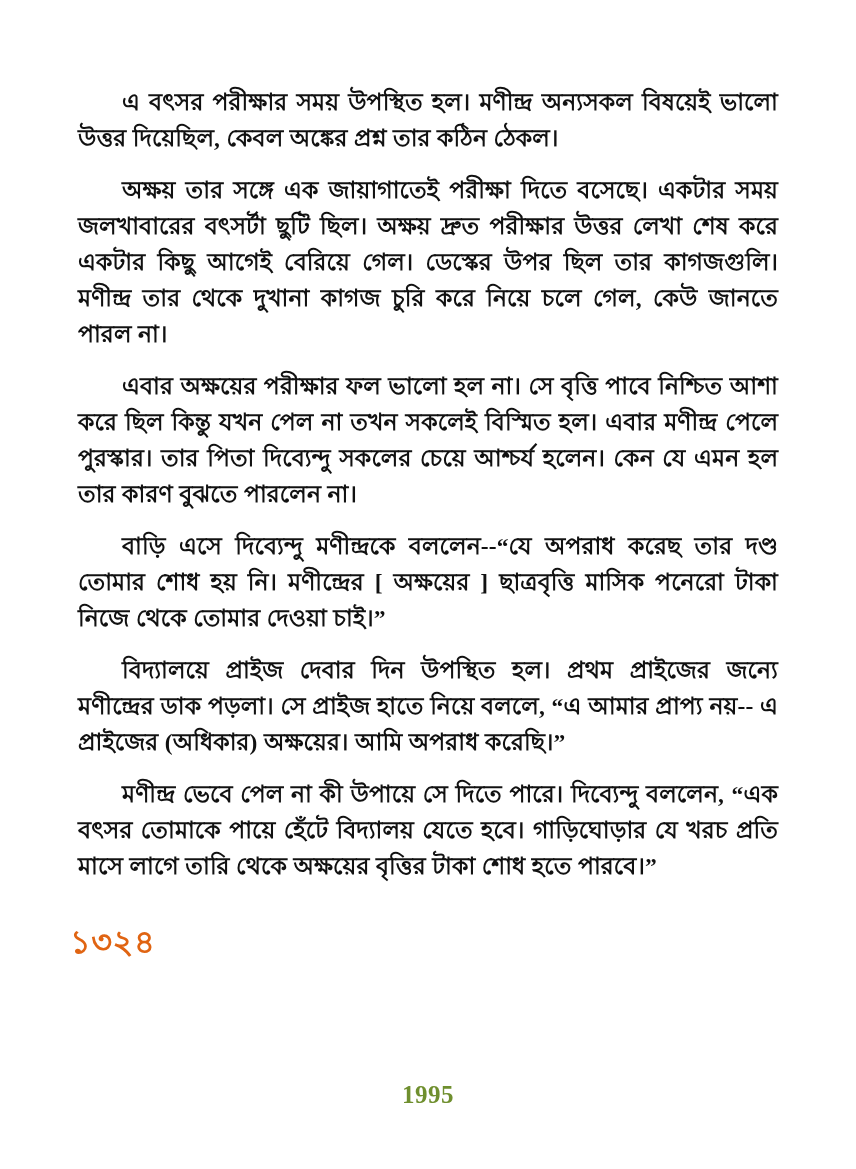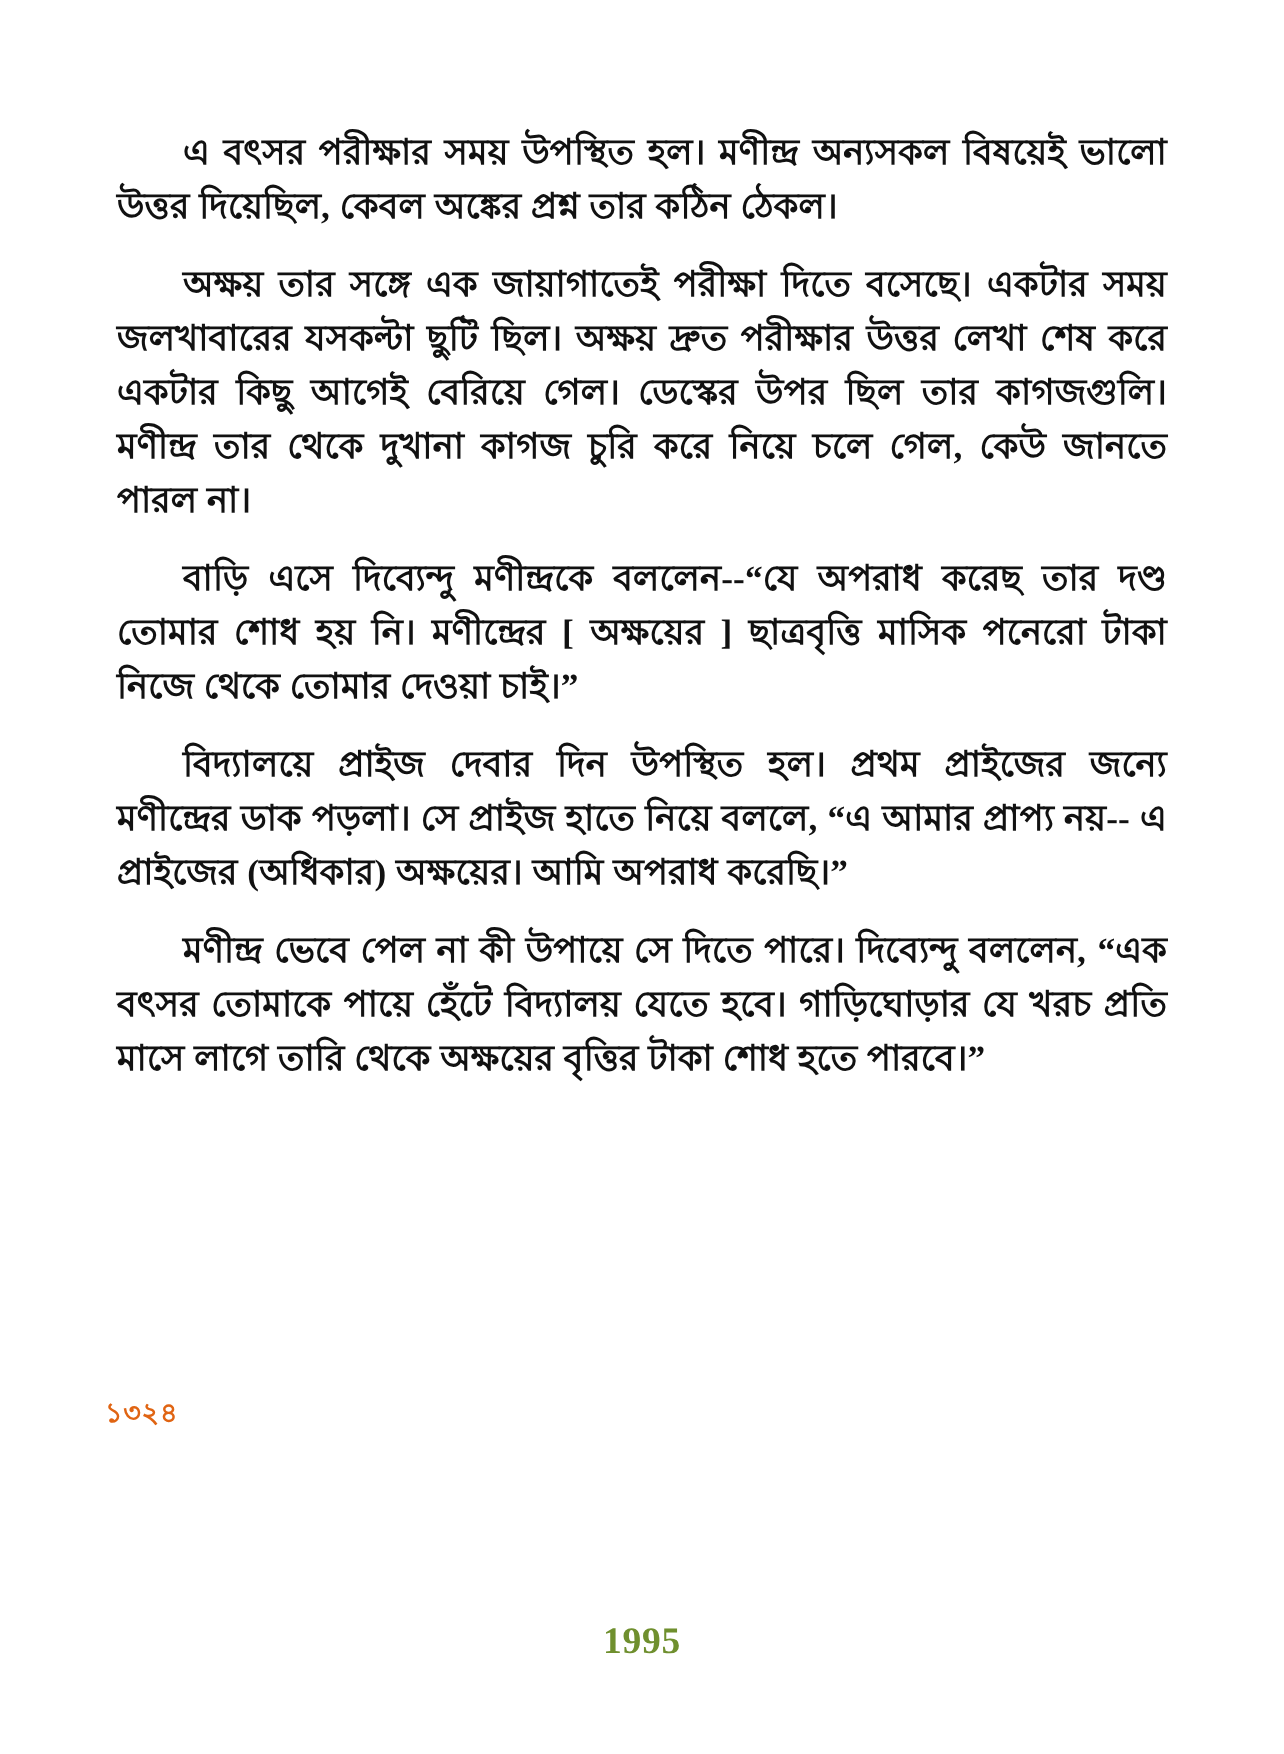--- a/index.html
+++ b/index.html
@@ -45,21 +45,21 @@
   }
 
   .para:last-child {
     margin-bottom: 15px;
   }
 
   .year-marker {
     position: absolute;
     left: 70px;
     top: 927px;
-    font-size: 18px;
+    font-size: 32px;
     line-height: 30px;
     font-weight: 600;
     color: #e06412;
     letter-spacing: 0.5px;
   }
 
   .page-number {
     position: absolute;
     left: 0;
     top: 1080px;
@@ -72,21 +72,22 @@
     letter-spacing: 0.5px;
   }
 </style>
 </head>
 <body>
 
 <div class="page">
 
   <div class="text-block">
     <p class="para">এ বৎসর পরীক্ষার সময় উপস্থিত হল। মণীন্দ্র অন্যসকল বিষয়েই ভালো উত্তর দিয়েছিল, কেবল অঙ্কের প্রশ্ন তার কঠিন ঠেকল।</p>
-    <p class="para">অক্ষয় তার সঙ্গে এক জায়াগাতেই পরীক্ষা দিতে বসেছে। একটার সময় জলখাবারের যসকল্টা ছুটি ছিল। অক্ষয় দ্রুত পরীক্ষার উত্তর লেখা শেষ করে একটার কিছু আগেই বেরিয়ে গেল। ডেস্কের উপর ছিল তার কাগজগুলি। মণীন্দ্র তার থেকে দুখানা কাগজ চুরি করে নিয়ে চলে গেল, কেউ জানতে পারল না।</p>
+    <p class="para">অক্ষয় তার সঙ্গে এক জায়াগাতেই পরীক্ষা দিতে বসেছে। একটার সময় জলখাবারের বৎসর্টা ছুটি ছিল। অক্ষয় দ্রুত পরীক্ষার উত্তর লেখা শেষ করে একটার কিছু আগেই বেরিয়ে গেল। ডেস্কের উপর ছিল তার কাগজগুলি। মণীন্দ্র তার থেকে দুখানা কাগজ চুরি করে নিয়ে চলে গেল, কেউ জানতে পারল না।</p>
+    <p class="para">এবার অক্ষয়ের পরীক্ষার ফল ভালো হল না। সে বৃত্তি পাবে নিশ্চিত আশা করে ছিল কিন্তু যখন পেল না তখন সকলেই বিস্মিত হল। এবার মণীন্দ্র পেলে পুরস্কার। তার পিতা দিব্যেন্দু সকলের চেয়ে আশ্চর্য হলেন। কেন যে এমন হল তার কারণ বুঝতে পারলেন না।</p>
     <p class="para">বাড়ি এসে দিব্যেন্দু মণীন্দ্রকে বললেন--“যে অপরাধ করেছ তার দণ্ড তোমার শোধ হয় নি। মণীন্দ্রের [ অক্ষয়ের ] ছাত্রবৃত্তি মাসিক পনেরো টাকা নিজে থেকে তোমার দেওয়া চাই।”</p>
     <p class="para">বিদ্যালয়ে প্রাইজ দেবার দিন উপস্থিত হল। প্রথম প্রাইজের জন্যে মণীন্দ্রের ডাক পড়লা। সে প্রাইজ হাতে নিয়ে বললে, “এ আমার প্রাপ্য নয়-- এ প্রাইজের (অধিকার) অক্ষয়ের। আমি অপরাধ করেছি।”</p>
     <p class="para">মণীন্দ্র ভেবে পেল না কী উপায়ে সে দিতে পারে। দিব্যেন্দু বললেন, “এক বৎসর তোমাকে পায়ে হেঁটে বিদ্যালয় যেতে হবে। গাড়িঘোড়ার যে খরচ প্রতি মাসে লাগে তারি থেকে অক্ষয়ের বৃত্তির টাকা শোধ হতে পারবে।”</p>
   </div>
 
   <div class="year-marker">১৩২৪</div>
 
   <div class="page-number">1995</div>
 
 </div>

